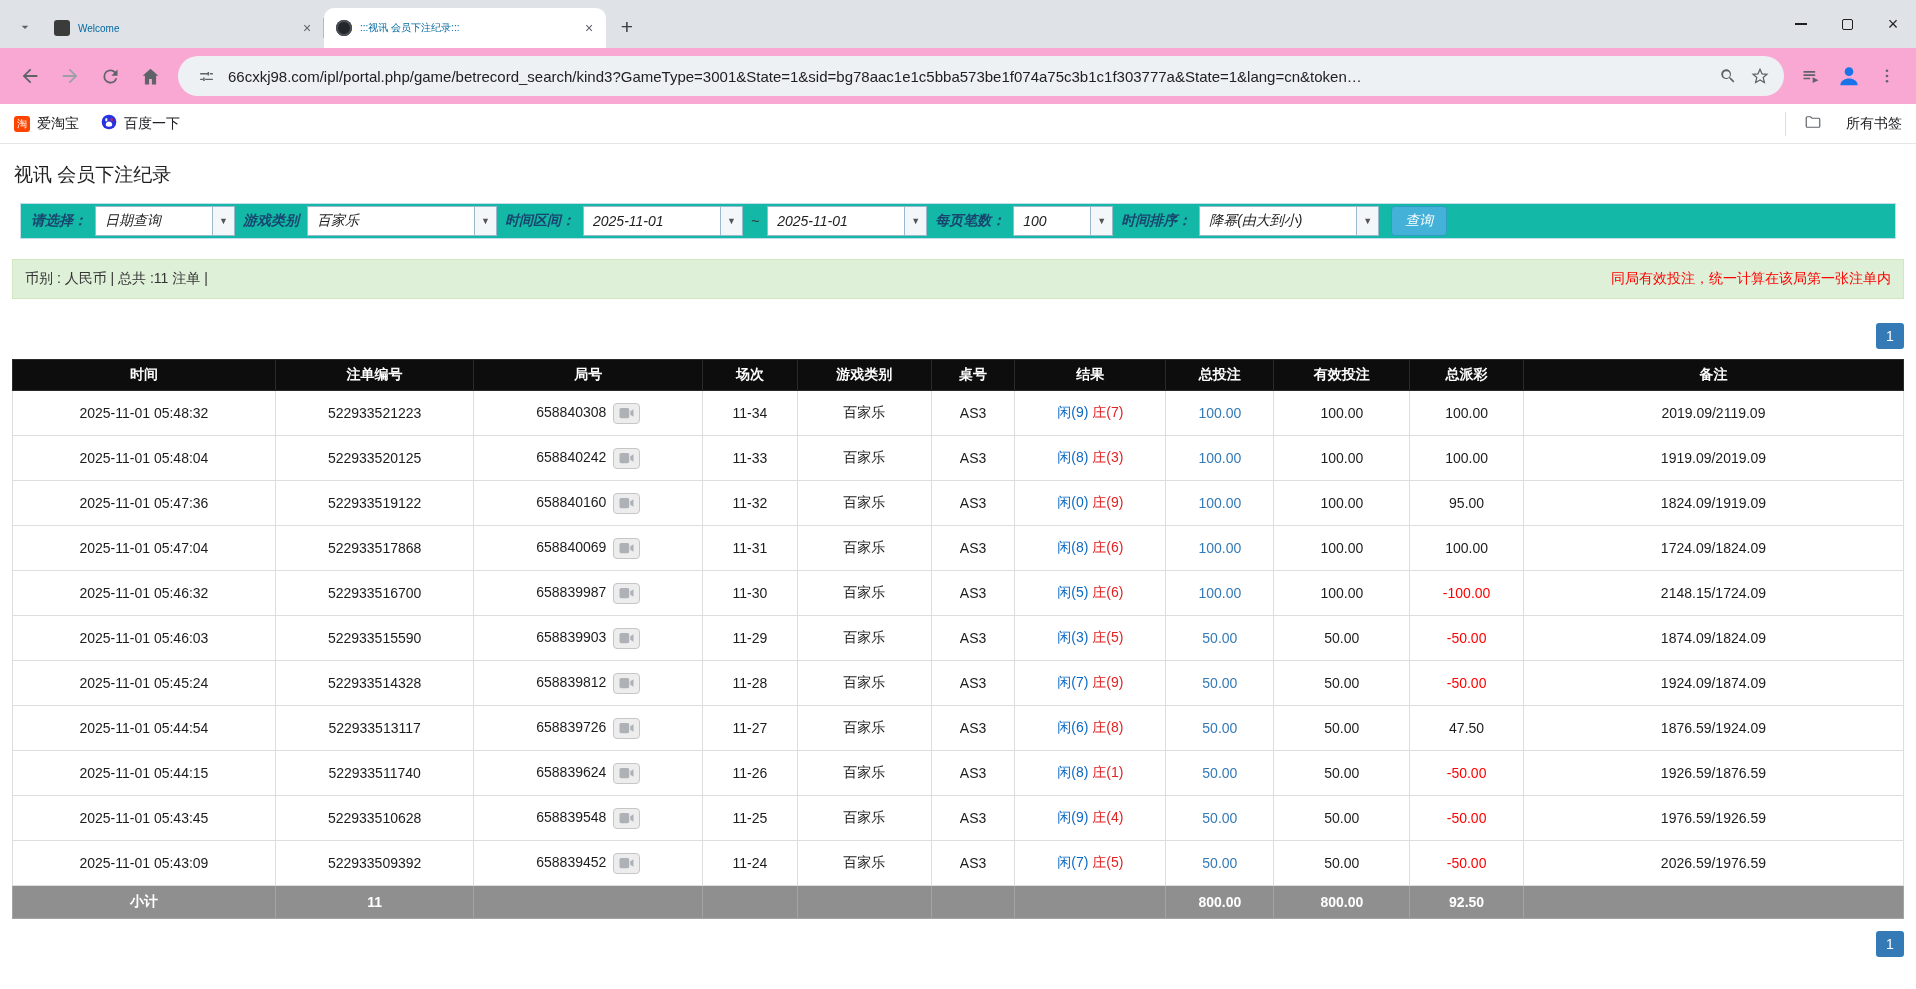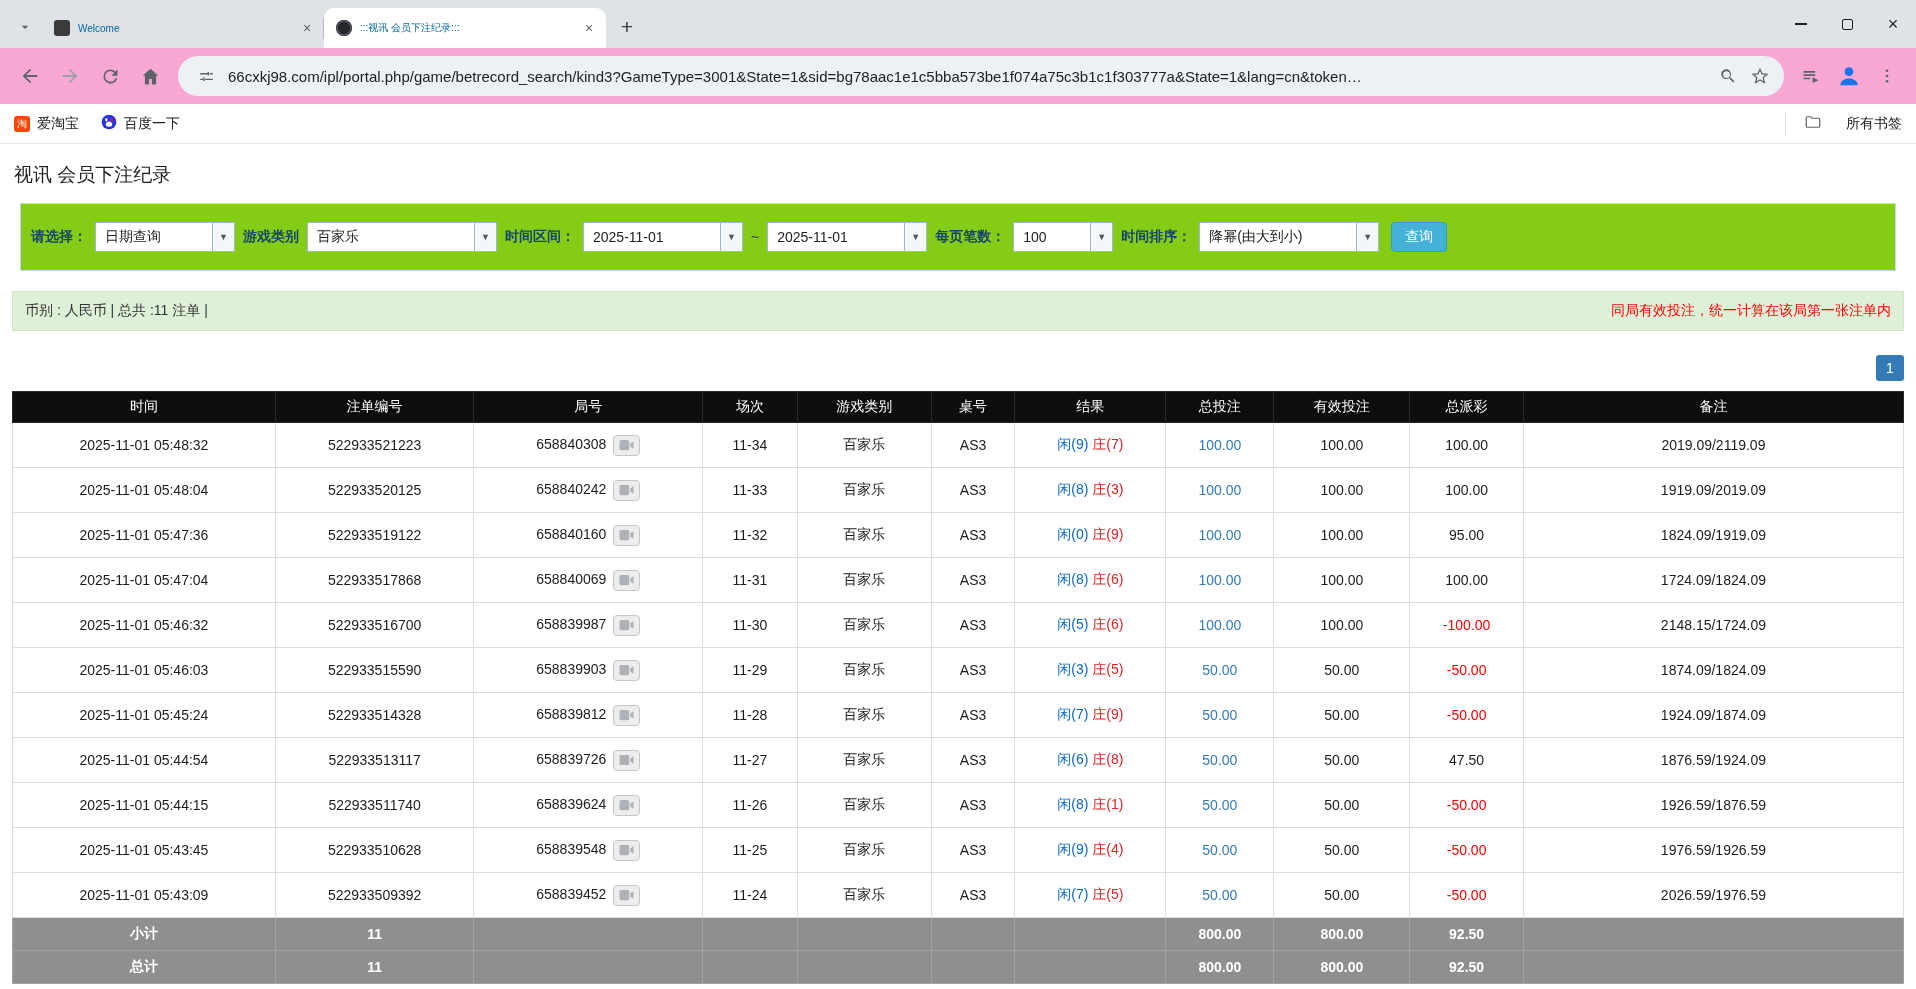--- a/index.html
+++ b/index.html
@@ -38,38 +38,38 @@
   .bookmarks-bar { height:40px; background:#fff; border-bottom:1px solid #e4e6e8; display:flex; align-items:center; padding:0 14px; gap:22px; }
   .bm-item { display:flex; align-items:center; gap:7px; font-size:14px; color:#202124; }
   .bm-taobao { width:16px; height:16px; border-radius:3px; background:#ff4400; color:#fff; font-size:10px; display:flex; align-items:center; justify-content:center; }
   .bm-spacer { flex:1; }
   .all-bookmarks { display:flex; align-items:center; gap:24px; font-size:14px; color:#202124; padding-left:18px; border-left:1px solid #dadce0; height:24px; }
 
   
   .page { padding:0 12px; background:#fff; }
   .page-title { margin:18px 0 0 2px; font-size:19px; font-weight:500; color:#1f1f1f; }
 
-  .filterbar { margin:15px 8px 0 8px; background:#84cc16; border:1px solid #c3ddee; padding:18px 10px; display:flex; align-items:center; gap:8px; }
+  .filterbar { margin:15px 8px 0 8px; background:#14b8a6; border:1px solid #c3ddee; padding:2px 10px; display:flex; align-items:center; gap:8px;font-style:italic; }
   .flabel { font-size:14px; font-weight:bold; color:#17456e; white-space:nowrap; }
   .combo { display:inline-flex; align-items:stretch; background:#fff; border:1px solid #9cb8cc; height:30px; }
   .combo-text { display:flex; align-items:center; padding:0 9px; font-size:14px; color:#222; flex:1; white-space:nowrap; overflow:hidden; }
   .combo-arrow { width:22px; border-left:1px solid #9cb8cc; display:flex; align-items:center; justify-content:center; background:#f4f7f9; color:#555; font-size:9px; flex:0 0 auto; }
   .w140{width:140px} .w190{width:190px} .w160{width:160px} .w100{width:100px} .w180{width:180px}
   .range-sep { font-size:14px; color:#333; }
   .search-btn { height:30px; padding:0 13px; background:#43b1d8; border:1px solid #2f9cc4; border-radius:4px; color:#fff; font-size:14px; display:flex; align-items:center; margin-left:4px; cursor:pointer; }
 
   .summarybar { margin-top:20px; background:#dff0d8; border:1px solid #d2e6c2; padding:10px 12px; display:flex; justify-content:space-between; align-items:center; font-size:14px; color:#333; }
   .summary-right { color:#f00; }
 
   .pager-row { display:flex; justify-content:flex-end; margin:24px 0 10px; }
   .pager-row.bottom { margin:12px 0 0; }
   .page-btn { min-width:28px; height:26px; padding:0 6px; background:#337ab7; color:#fff; border-radius:3px; display:flex; align-items:center; justify-content:center; font-size:14px; cursor:pointer; }
 
   table.records { width:100%; border-collapse:collapse; font-size:14px; table-layout:fixed; }
-  .records thead th { background:#0d0d0d; color:#fff; font-weight:normal; height:31px; border:1px solid #2a2a2a; font-size:14px; padding:0 4px; }
+  .records thead th { background:#0d0d0d; color:#fff; font-weight:bold; height:31px; border:1px solid #2a2a2a; font-size:14px; padding:0 4px; }
   .records tbody td { height:45px; border:1px solid #ddd; text-align:center; color:#1c1c1c; background:#fff; padding:0 4px; white-space:nowrap; overflow:hidden; }
   .records tfoot td { height:33px; background:#8f8f8f; color:#fff; border:1px solid #a3a3a3; text-align:center; font-weight:bold; font-size:14px; }
   .round-icon { display:inline-flex; align-items:center; justify-content:center; width:27px; height:21px; background:#ededed; border:1px solid #c6c6c6; border-radius:4px; margin-left:7px; vertical-align:middle; cursor:pointer; }
   .bet-link { color:#337ab7; text-decoration:none; cursor:pointer; }
   .res-player { color:#0a68c4; }
   .res-banker { color:#e02222; }
   .payout-neg { color:#f00; }
 </style>
 </head>
 <body>
@@ -481,32 +481,19 @@
           <td></td>
           <td></td>
           <td></td>
           <td></td>
           <td></td>
           <td>800.00</td>
           <td>800.00</td>
           <td>92.50</td>
           <td></td>
         </tr>
-        <tr>
-          <td>总计</td>
-          <td>11</td>
-          <td></td>
-          <td></td>
-          <td></td>
-          <td></td>
-          <td></td>
-          <td>800.00</td>
-          <td>800.00</td>
-          <td>92.50</td>
-          <td></td>
-        </tr>
       </tfoot>
   </table>
 
   <div class="pager-row bottom">
     <span class="page-btn">1</span>
   </div>
 </div>
 
 </body></html>

